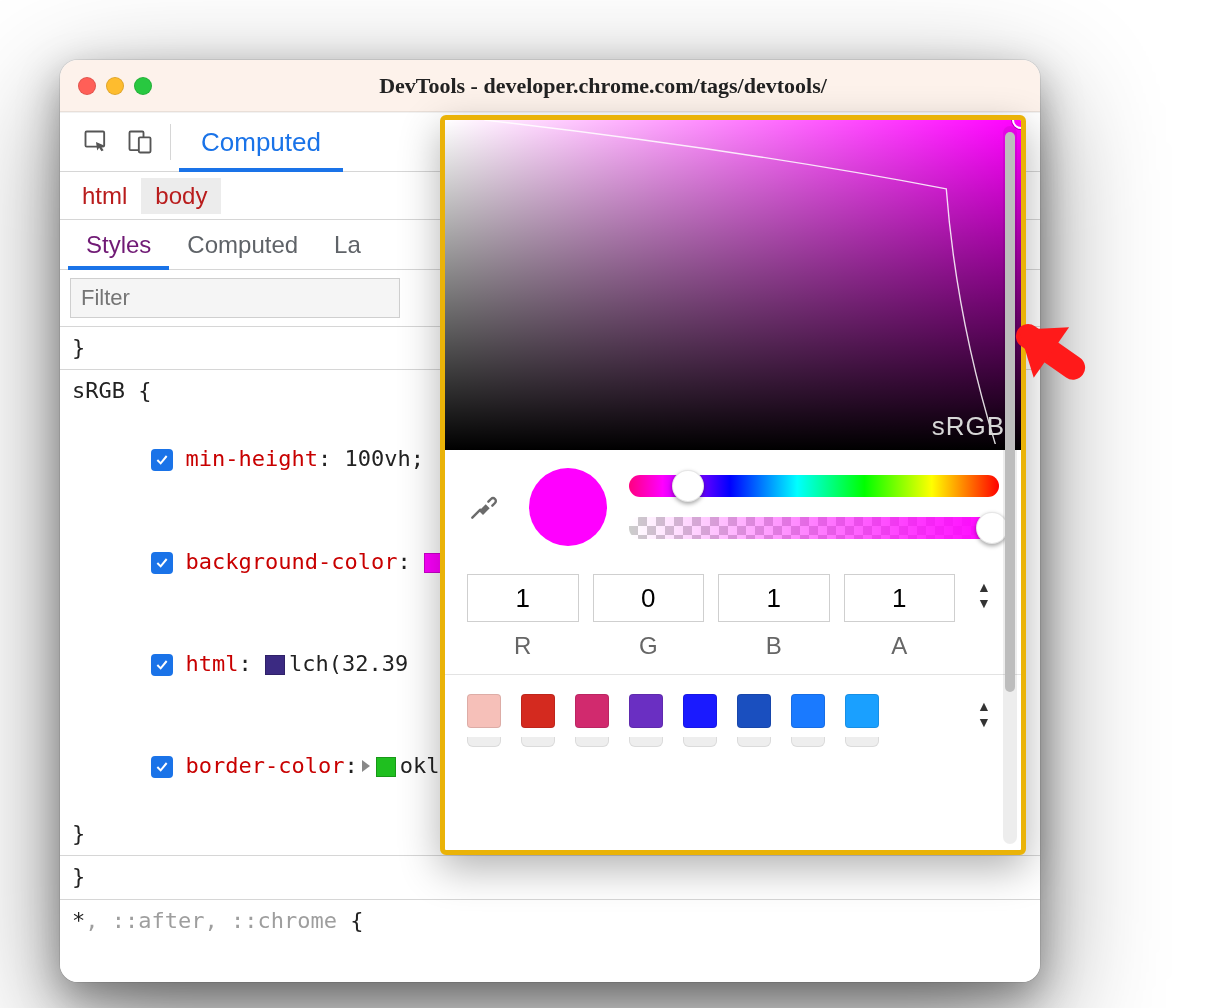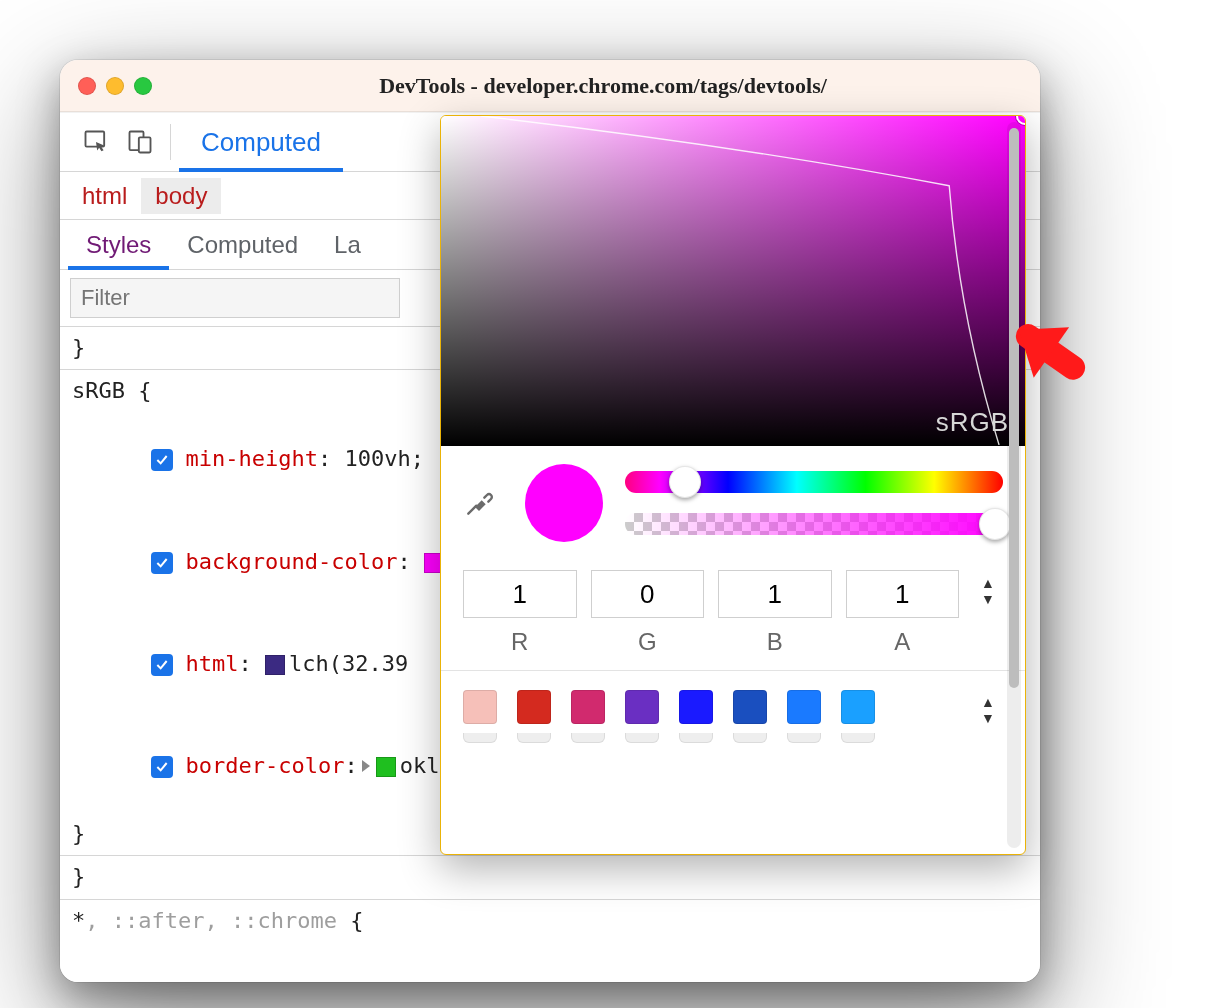--- a/index.html
+++ b/index.html
@@ -165,21 +165,21 @@
     vertical-align:middle; margin: 0 6px 2px 4px;
   }
   
   .picker {
     position:absolute;
     top: 55px;
     left: 380px;
     width: 586px;
     height: 740px;
     background:#fff;
-    border:1px solid #eab308;
+    border:5px solid #eab308;
     border-radius:6px;
     box-shadow: 0 14px 40px rgba(0,0,0,.3);
     overflow:hidden;
     z-index:5;
   }
   .sv-area {
     position:relative;
     height: 330px;
     background:
       linear-gradient(to top, #000, rgba(0,0,0,0)),

